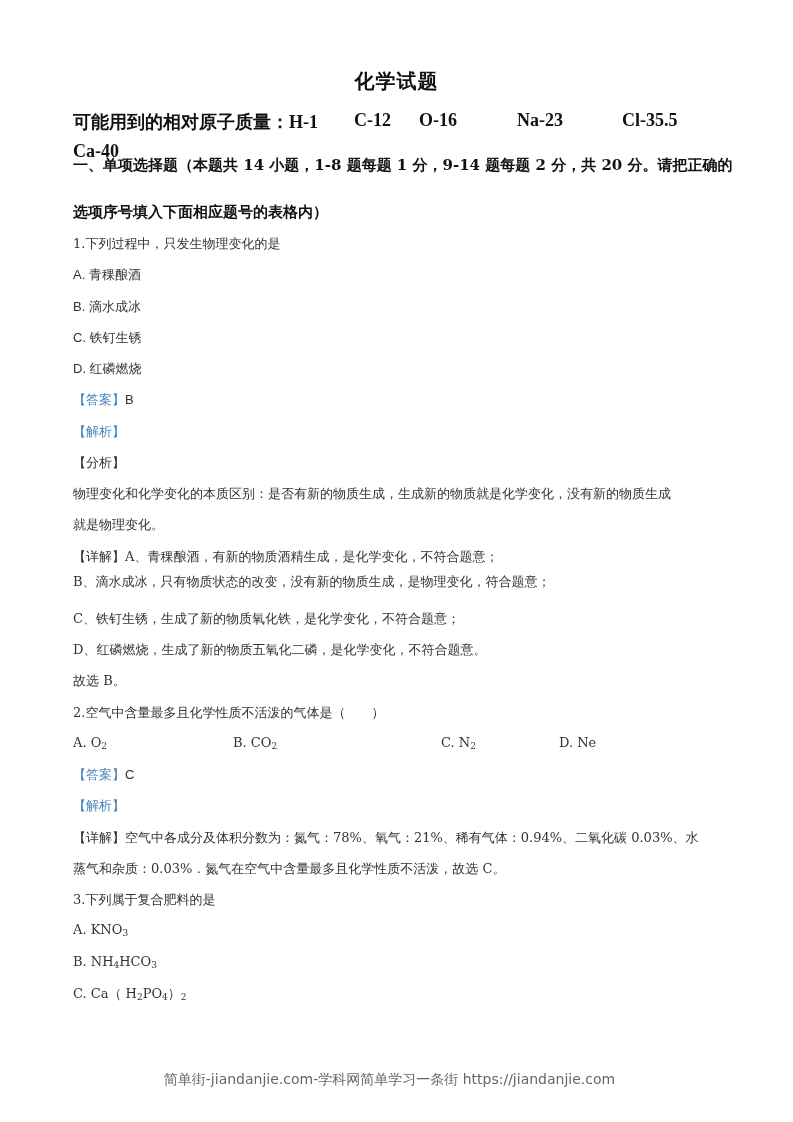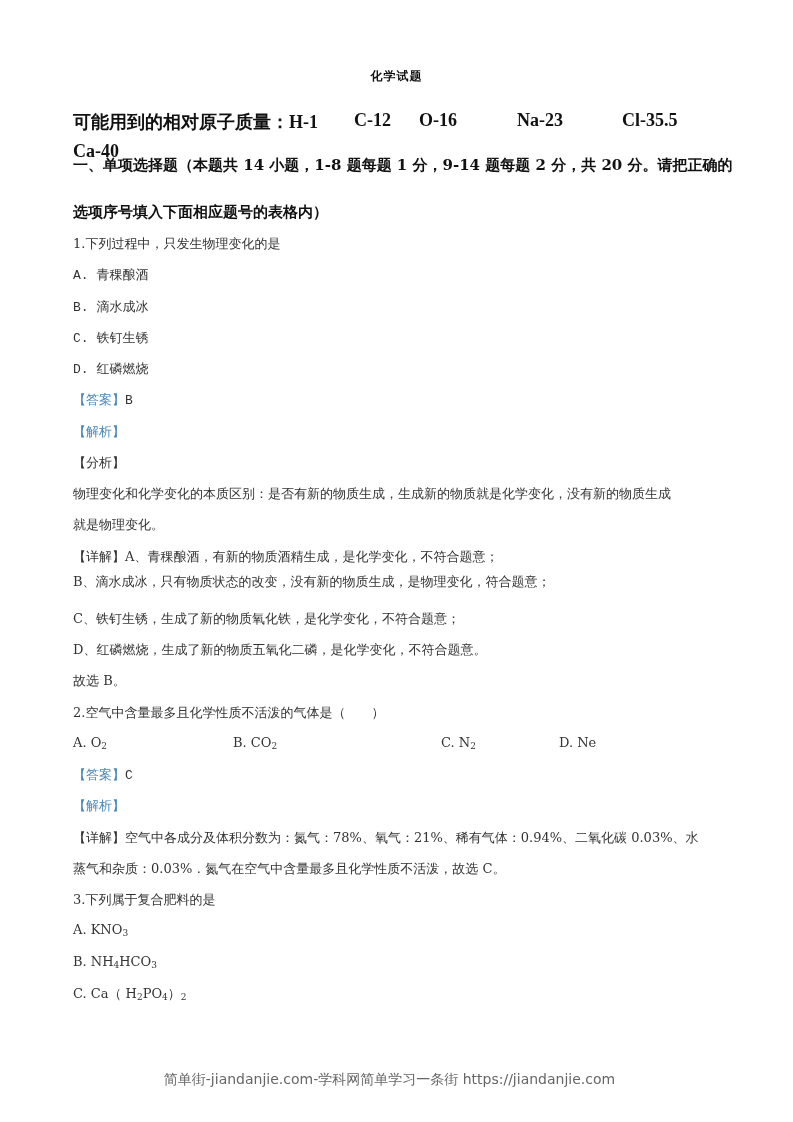--- a/index.html
+++ b/index.html
@@ -1,23 +1,23 @@
 <!DOCTYPE html>
 <html><head>
 <meta charset="utf-8">
 <style>
   html, body { margin: 0; padding: 0; background: #ffffff; }
   body { width: 793px; height: 1122px; position: relative; overflow: hidden;
          font-family: "DejaVu Serif", "Liberation Serif", serif; color: #222; }
   .abs { position: absolute; white-space: nowrap; }
   .title { left: 0; width: 793px; top: 68px; text-align: center;
-           font-size: 12px; font-weight: bold; color: #111; letter-spacing: 1px; }
+           font-size: 20px; font-weight: bold; color: #111; letter-spacing: 1px; }
   .bold { font-weight: bold; font-size: 15px; color: #111; }
   .txt { font-size: 13px; color: #333; }
-  .opt { font-family: Liberation Mono, monospace; font-size: 13px; color: #333; }
+  .opt { font-family: Liberation Sans, sans-serif; font-size: 13px; color: #333; }
   .label-blue { color: #4a86b8; }
   .mass { position: absolute; top: 110px; font-size: 18px; font-weight: bold; color: #111;
           font-family: "Liberation Serif", serif; }
   sub { font-size: 9px; vertical-align: -2px; }
   .footer { left: 0; width: 779px; top: 1071px; text-align: center;
             font-family: "DejaVu Sans", sans-serif; font-size: 14px; color: #666; }
 </style>
 </head>
 <body>
 

